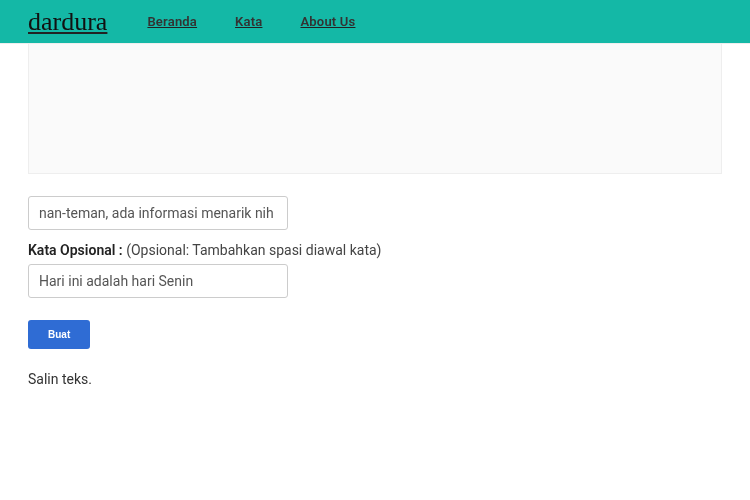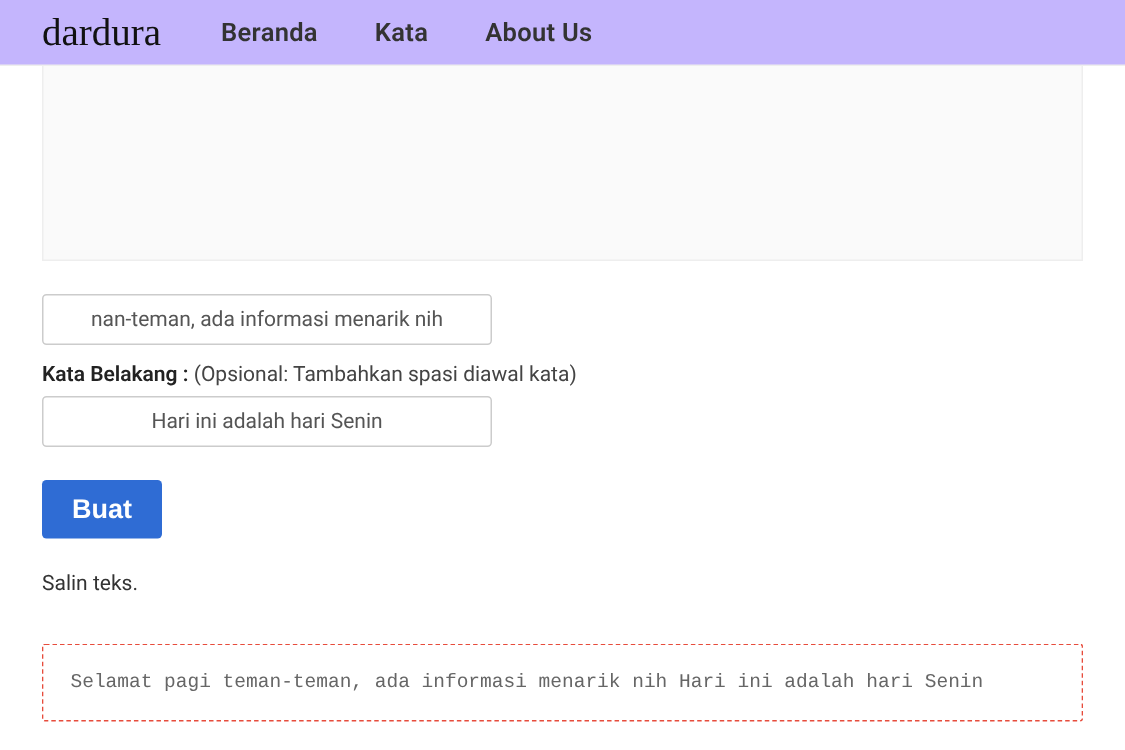--- a/index.html
+++ b/index.html
@@ -10,32 +10,33 @@
     font-size: 14px;
     width: 750px;
     height: 500px;
     overflow: hidden;
   }
   .header {
     display: flex;
     align-items: center;
     padding: 10px 28px;
     border-bottom: 1px solid #eee;
-    background: #c4b5fd;
+    background: #14b8a6;
     height: 44px;
+    text-decoration: underline;
   }
   .logo {
     font-family: "Brush Script MT", cursive;
     font-size: 26px;
     font-weight: 500;
     color: #111;
     margin-right: 40px;
   }
   .nav-link {
-    font-size: 17px;
+    font-size: 13px;
     font-weight: 600;
     color: #333;
     margin-right: 38px;
     cursor: pointer;
     letter-spacing: 0.2px;
   }
   .content {
     padding: 0 28px;
   }
   .empty-box {
@@ -50,40 +51,39 @@
     font-size: 14px;
     font-weight: 600;
     color: #222;
     margin-bottom: 6px;
   }
   .field-label .optional {
     font-weight: 400;
     color: #444;
   }
   .text-input {
-    width: 300px;
+    width: 260px;
     height: 34px;
     padding: 6px 10px;
     font-size: 14px;
     color: #555;
     border: 1px solid #ccc;
     border-radius: 3px;
     background: #fff;
     margin-bottom: 12px;
     display: block;
     font-family: inherit;
-    text-align: center;
   }
   .btn {
     background: #2f6cd4;
     color: #fff;
     border: none;
     border-radius: 3px;
     padding: 9px 20px;
-    font-size: 18px;
+    font-size: 10px;
     font-weight: 600;
     cursor: pointer;
     margin-top: 10px;
     margin-bottom: 22px;
     text-align: center;
   }
   .copy-text {
     font-size: 14px;
     color: #333;
     margin-bottom: 32px;
@@ -108,22 +108,21 @@
   <div class="nav-link">Kata</div>
   <div class="nav-link">About Us</div>
 </div>
 
 <div class="content">
   <div class="empty-box"></div>
 
   <input type="text" class="text-input" value="nan-teman, ada informasi menarik nih" style="">
 
   <div class="field-label">
-    <span>Kata Belakang :</span><span class="optional"> (Opsional: Tambahkan spasi diawal kata)</span>
+    <span>Kata Opsional :</span><span class="optional"> (Opsional: Tambahkan spasi diawal kata)</span>
   </div>
   <input type="text" class="text-input" value="Hari ini adalah hari Senin" style="">
 
   <button class="btn">Buat</button>
 
   <div class="copy-text">Salin teks.</div>
 
-  <div class="output-box">Selamat pagi teman-teman, ada informasi menarik nih Hari ini adalah hari Senin</div>
 </div>
 
 </body></html>

